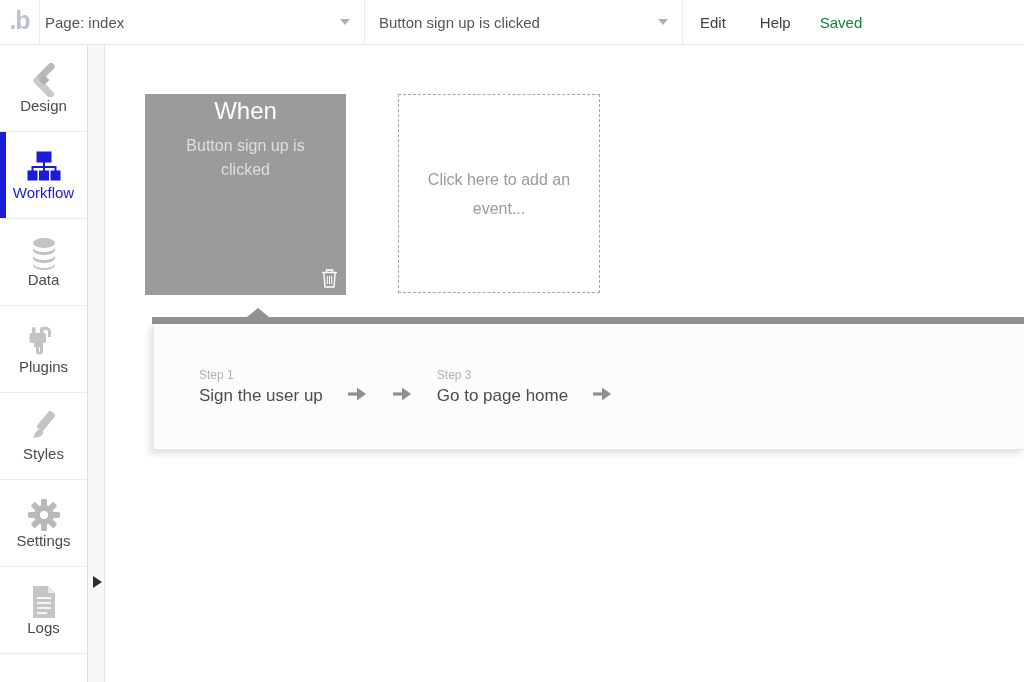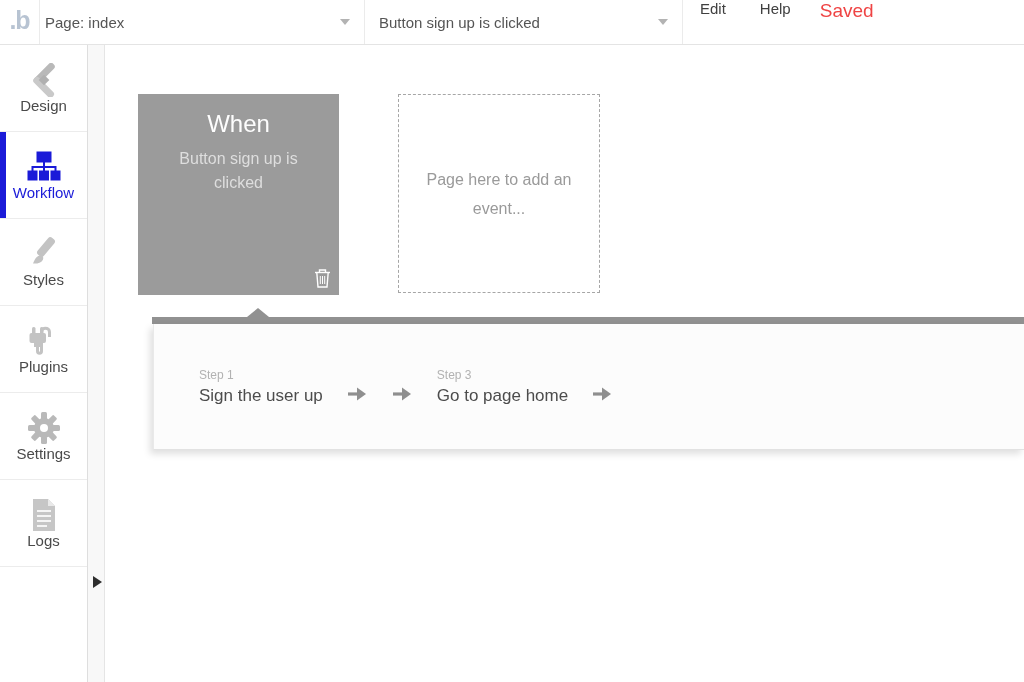--- a/index.html
+++ b/index.html
@@ -12,23 +12,23 @@
             background:#fff; border-bottom:1px solid #e4e4e4; display:flex; align-items:stretch; }
   .logo-cell { width:40px; display:flex; align-items:center; justify-content:center;
                border-right:1px solid #ebebeb; }
   .logo { font-size:25px; font-weight:bold; color:#b7c3d2; letter-spacing:-1px; padding-bottom:3px; }
   .tb-dd { display:flex; align-items:center; justify-content:space-between; cursor:pointer; }
   .tb-dd.page { width:325px; padding:0 14px 0 5px; border-right:1px solid #ebebeb; }
   .tb-dd.event { width:318px; padding:0 14px; border-right:1px solid #ebebeb; }
   .tb-dd-label { font-size:15px; color:#555; }
   .caret-down { width:0; height:0; border-left:5px solid transparent; border-right:5px solid transparent;
                 border-top:6px solid #b3b3b3; }
-  .tb-menu { display:flex; }
+  .tb-menu { display:flex; align-items:center; }
   .tb-menu-item { font-size:15px; color:#404040; padding:0 17px; cursor:pointer; }
-  .tb-status { font-size:19px; color:#ef4444; padding:0 12px; }
+  .tb-status { font-size:15px; color:#15803d; padding:0 12px; }
 
   
   .sidebar { position:absolute; left:0; top:45px; width:88px; height:637px;
              background:#fff; border-right:1px solid #dedede; }
   .side-item { position:relative; height:87px; display:flex; flex-direction:column;
                align-items:center; justify-content:center; 
                border-bottom:1px solid #ececec; cursor:pointer; background:#fff; }
   .side-item .icon { height:34px; display:flex; align-items:center; justify-content:center; }
   .side-label { font-size:15px; color:#4a4a4a; }
   .side-item.selected .side-label { color:var(--accent); }
@@ -38,22 +38,22 @@
   
   .gutter { position:absolute; left:88px; top:45px; width:17px; height:637px;
             background:#f8f8f8; border-right:1px solid #e5e5e5; }
   .expand-arrow { position:absolute; left:5px; top:531px; width:0; height:0;
                   border-top:6px solid transparent; border-bottom:6px solid transparent;
                   border-left:9px solid #2d2d2d; cursor:pointer; }
 
   
   .canvas { position:absolute; left:105px; top:45px; width:919px; height:637px; background:#fff; }
 
-  .event-card { position:absolute; left:33px; top:49px; width:201px; height:201px;
-                background:var(--card-bg); color:#fff; text-align:center; padding-top:16px; cursor:pointer; }
+  .event-card { position:absolute; left:40px; top:49px; width:201px; height:201px;
+                background:var(--card-bg); color:#fff; text-align:center; padding-top:3px; cursor:pointer; }
   .event-card-title { font-size:24px; color:#fdfdfd; margin-bottom:9px; }
   .event-card-sub { font-size:16px; line-height:24px; color:#dedede; padding:0 22px; }
   .trash { position:absolute; right:8px; bottom:7px; width:17px; height:20px; cursor:pointer; }
 
   .add-event-box { position:absolute; left:293px; top:49px; width:202px; height:199px;
                    border:1px dashed #a6a6a6; display:flex; align-items:center; justify-content:center;
                    text-align:center; cursor:pointer; }
   .add-event-label { font-size:16px; line-height:29px; color:#9a9a9a; padding:0 18px; }
 
   .bar-triangle { position:absolute; left:142px; top:263px; width:0; height:0;
@@ -124,48 +124,62 @@
             <rect x="1" y="20" width="9" height="9"></rect>
             <rect x="12.5" y="20" width="9" height="9"></rect>
             <rect x="24" y="20" width="9" height="9"></rect>
             <path d="M17 11 V16 M5.5 20 V16 H28.5 V20 M17 16 V20" fill="none" stroke-width="2"></path>
           </g>
         </svg>
       </span>
       <span class="side-label">Workflow</span>
     </div>
 
-
-    <div class="side-item">
-
-      <span class="icon">
-        <svg width="34" height="34" viewBox="0 0 34 34">
+    <div class="side-item">
+
+      <span class="icon">
+        <svg width="30" height="34" viewBox="0 0 30 34">
           <g fill="#c3c3c3">
-            <rect x="15" y="-1" width="8" height="22" rx="3" transform="rotate(40 19 10)"></rect>
-            <path d="M12.5 18.5 c-3.5 1 -5 4.5 -6.5 8 c3.8 0.5 8 -0.5 9.8 -3.6 c1 -1.8 0.3 -3.6 -1 -4.4 c-0.8 -0.4 -1.6 -0.3 -2.3 0z"></path>
-          </g>
-        </svg>
-      </span>
-      <span class="side-label">Styles</span>
+            <ellipse cx="15" cy="6" rx="11" ry="5"></ellipse>
+            <path d="M4 10 c0 2.8 4.9 5 11 5 s11 -2.2 11 -5 v3 c0 2.8 -4.9 5 -11 5 s-11 -2.2 -11 -5 z"></path>
+            <path d="M4 18 c0 2.8 4.9 5 11 5 s11 -2.2 11 -5 v3 c0 2.8 -4.9 5 -11 5 s-11 -2.2 -11 -5 z"></path>
+            <path d="M4 26 c0 2.8 4.9 5 11 5 s11 -2.2 11 -5 v2 c0 2.8 -4.9 5 -11 5 s-11 -2.2 -11 -5 z"></path>
+          </g>
+        </svg>
+      </span>
+      <span class="side-label">Data</span>
     </div>
 
     <div class="side-item">
 
       <span class="icon">
         <svg width="36" height="34" viewBox="0 0 36 34">
           <g fill="#c3c3c3">
             <rect x="6" y="3" width="3.5" height="8" rx="1.5"></rect>
             <rect x="14" y="3" width="3.5" height="8" rx="1.5"></rect>
             <rect x="3.5" y="9" width="16.5" height="10" rx="2"></rect>
             <path d="M8 19 h7 v4 h-7 z"></path>
           </g>
           <path d="M11.5 23 v4 c0 3 4 3 4 0 V8 c0 -5 8 -5 8 0 v5" fill="none" stroke="#c3c3c3" stroke-width="3"></path>
         </svg>
       </span>
       <span class="side-label">Plugins</span>
+    </div>
+
+    <div class="side-item">
+
+      <span class="icon">
+        <svg width="34" height="34" viewBox="0 0 34 34">
+          <g fill="#c3c3c3">
+            <rect x="15" y="-1" width="8" height="22" rx="3" transform="rotate(40 19 10)"></rect>
+            <path d="M12.5 18.5 c-3.5 1 -5 4.5 -6.5 8 c3.8 0.5 8 -0.5 9.8 -3.6 c1 -1.8 0.3 -3.6 -1 -4.4 c-0.8 -0.4 -1.6 -0.3 -2.3 0z"></path>
+          </g>
+        </svg>
+      </span>
+      <span class="side-label">Styles</span>
     </div>
 
     <div class="side-item">
 
       <span class="icon">
         <svg width="34" height="34" viewBox="0 0 34 34">
           <g fill="#b9b9b9">
             <rect x="14" y="1" width="6" height="8" rx="1.5"></rect>
             <rect x="14" y="25" width="6" height="8" rx="1.5"></rect>
             <rect x="14" y="1" width="6" height="8" rx="1.5" transform="rotate(90 17 17)"></rect>
@@ -212,21 +226,21 @@
             <path d="M1 4.5 H16"></path>
             <path d="M5.5 4.5 V2 h6 v2.5"></path>
             <path d="M2.8 4.5 L4 19 h9 L14.2 4.5"></path>
             <path d="M6.3 8 v8 M8.5 8 v8 M10.7 8 v8" stroke-width="1"></path>
           </g>
         </svg>
       </span>
     </div>
 
     <div class="add-event-box">
-      <span class="add-event-label">Page here to add an event...</span>
+      <span class="add-event-label">Click here to add an event...</span>
     </div>
 
     <span class="bar-triangle"></span>
     <div class="wf-bar"></div>
 
     <div class="action-strip">
 
       <div class="step">
         <div class="step-label">Step 1</div>
         <div class="step-action">Sign the user up</div>

